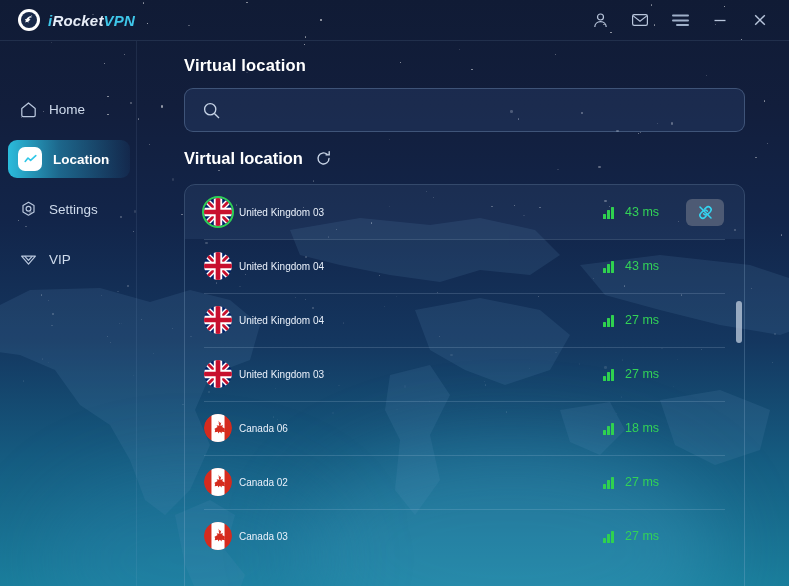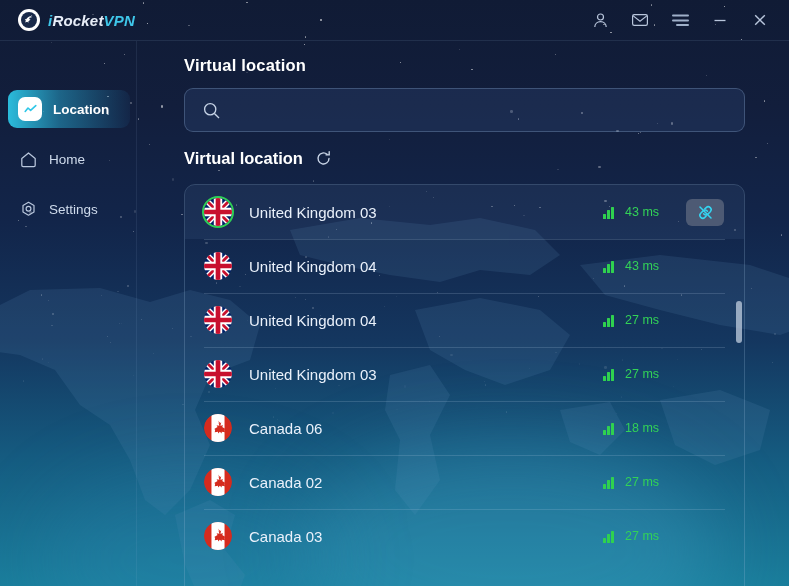--- a/index.html
+++ b/index.html
@@ -287,22 +287,22 @@
     flex: none;
     overflow: hidden;
     position: relative;
   }
   .flag svg { width: 100%; height: 100%; display: block; }
   .flag.ring {
     box-shadow: 0 0 0 2px #2fcf55;
   }
 
   .row-name {
-    margin-left: 17px;
-    font-size: 15px;
+    margin-left: 7px;
+    font-size: 10px;
     color: #eaf1fb;
     white-space: nowrap;
   }
 
   .row-right {
     margin-left: auto;
     display: flex;
     align-items: center;
   }
   .signal {
@@ -583,48 +583,57 @@
         </svg>
       </div>
     </div>
     <div class="titlebar-line"></div>
   </div>
 
   <div class="sidebar">
     <div class="sidebar-divider"></div>
     <div class="nav">
 
+      <div class="nav-item">
+        <span class="nav-icon">
+          <svg width="19" height="19" viewBox="0 0 19 19" fill="none" stroke="#b9c7dd" stroke-width="1.25" stroke-linejoin="round">
+            <path d="M2.8 8.4 L9.5 3 L16.2 8.4 V15.2 a1.3 1.3 0 0 1 -1.3 1.3 H4.1 a1.3 1.3 0 0 1 -1.3 -1.3 Z"></path>
+          </svg>
+        </span>
+        <span>Home</span>
+      </div>
+
       <div class="nav-item active">
         <span class="nav-icon">
           <svg width="15" height="15" viewBox="0 0 15 15" fill="none" stroke="#2fc7e8" stroke-width="1.6" stroke-linecap="round" stroke-linejoin="round">
             <path d="M2.2 9.4 L5 6 L7.6 8.4 L12.8 3.6"></path>
           </svg>
         </span>
         <span>Location</span>
-      </div>
-
-      <div class="nav-item">
-        <span class="nav-icon">
-          <svg width="19" height="19" viewBox="0 0 19 19" fill="none" stroke="#b9c7dd" stroke-width="1.25" stroke-linejoin="round">
-            <path d="M2.8 8.4 L9.5 3 L16.2 8.4 V15.2 a1.3 1.3 0 0 1 -1.3 1.3 H4.1 a1.3 1.3 0 0 1 -1.3 -1.3 Z"></path>
-          </svg>
-        </span>
-        <span>Home</span>
       </div>
 
       <div class="nav-item">
         <span class="nav-icon">
           <svg width="19" height="19" viewBox="0 0 19 19" fill="none" stroke="#b9c7dd" stroke-width="1.2" stroke-linejoin="round">
             <path d="M9.5 2.3 L15 5.5 V12 L9.5 15.2 L4 12 V5.5 Z"></path>
             <circle cx="9.5" cy="8.8" r="2.4"></circle>
           </svg>
         </span>
         <span>Settings</span>
       </div>
 
+      <div class="nav-item">
+        <span class="nav-icon">
+          <svg width="19" height="19" viewBox="0 0 19 19" fill="none" stroke="#b9c7dd" stroke-width="1.2" stroke-linejoin="round">
+            <path d="M2.6 6.2 H16.4 L9.5 14.2 Z"></path>
+            <path d="M5.6 6.2 L9.5 10.4 L13.4 6.2"></path>
+          </svg>
+        </span>
+        <span>VIP</span>
+      </div>
 
     </div>
   </div>
 
   <div class="main">
 
     <div class="section-title">Virtual location</div>
 
     <div class="searchbox">
       <span class="search-icon">

